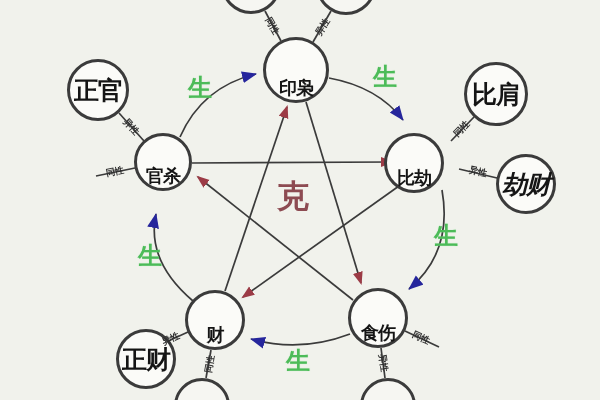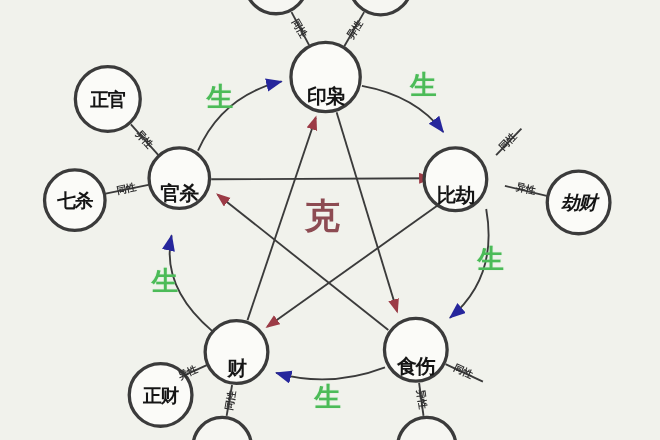--- a/index.html
+++ b/index.html
@@ -10,21 +10,21 @@
   }
   .stage svg { position:absolute; left:0; top:0; }
   .node {
     position:absolute; box-sizing:border-box;
     background:#fbfbf8; border:3px solid #3b3b3b; border-radius:50%;
     display:flex; align-items:center; justify-content:center;
     font-weight:bold; color:#151515; letter-spacing:-1px;
     z-index:2;
   }
   .main-node { font-size:18px;align-items:flex-end; }
-  .sat-node  { font-size:17px; }
+  .sat-node  { font-size:25px; }
   .cut-node  { background:#f6f6f2; }
   .sheng {
     position:absolute; z-index:3;
     color:#4cbb58; font-size:24px; font-weight:bold;
     transform:translate(-50%,-50%);
     text-shadow:0 0 1px rgba(130,220,140,.6);
   }
   .ke {
     position:absolute; z-index:3;
     color:#8d4b52; font-size:32px; font-weight:bold;
@@ -93,22 +93,22 @@
   <div class="node main-node" style="left:185px; top:290px; width:60px; height:60px;">
       <span>财</span>
     </div>
   <div class="node main-node" style="left:134px; top:133px; width:58px; height:58px;">
       <span>官杀</span>
     </div>
 
   <div class="node sat-node" style="left:67px;  top:59px;  width:62px; height:62px;">
       <span>正官</span>
     </div>
-  <div class="node sat-node" style="left:39px;  top:153px; width:58px; height:58px;">
-      <span>七杀</span>
+  <div class="node sat-node" style="left:464px; top:62px;  width:64px; height:64px;">
+      <span>比肩</span>
     </div>
   <div class="node sat-node" style="left:496px; top:154px; width:60px; height:60px;font-style:italic;">
       <span>劫财</span>
     </div>
   <div class="node sat-node" style="left:116px;  top:329px; width:60px; height:60px;">
       <span>正财</span>
     </div>
 
   <div class="node sat-node cut-node" style="left:221px; top:-46px; width:60px; height:60px;"></div>
   <div class="node sat-node cut-node" style="left:316px; top:-45px; width:60px; height:60px;"></div>

